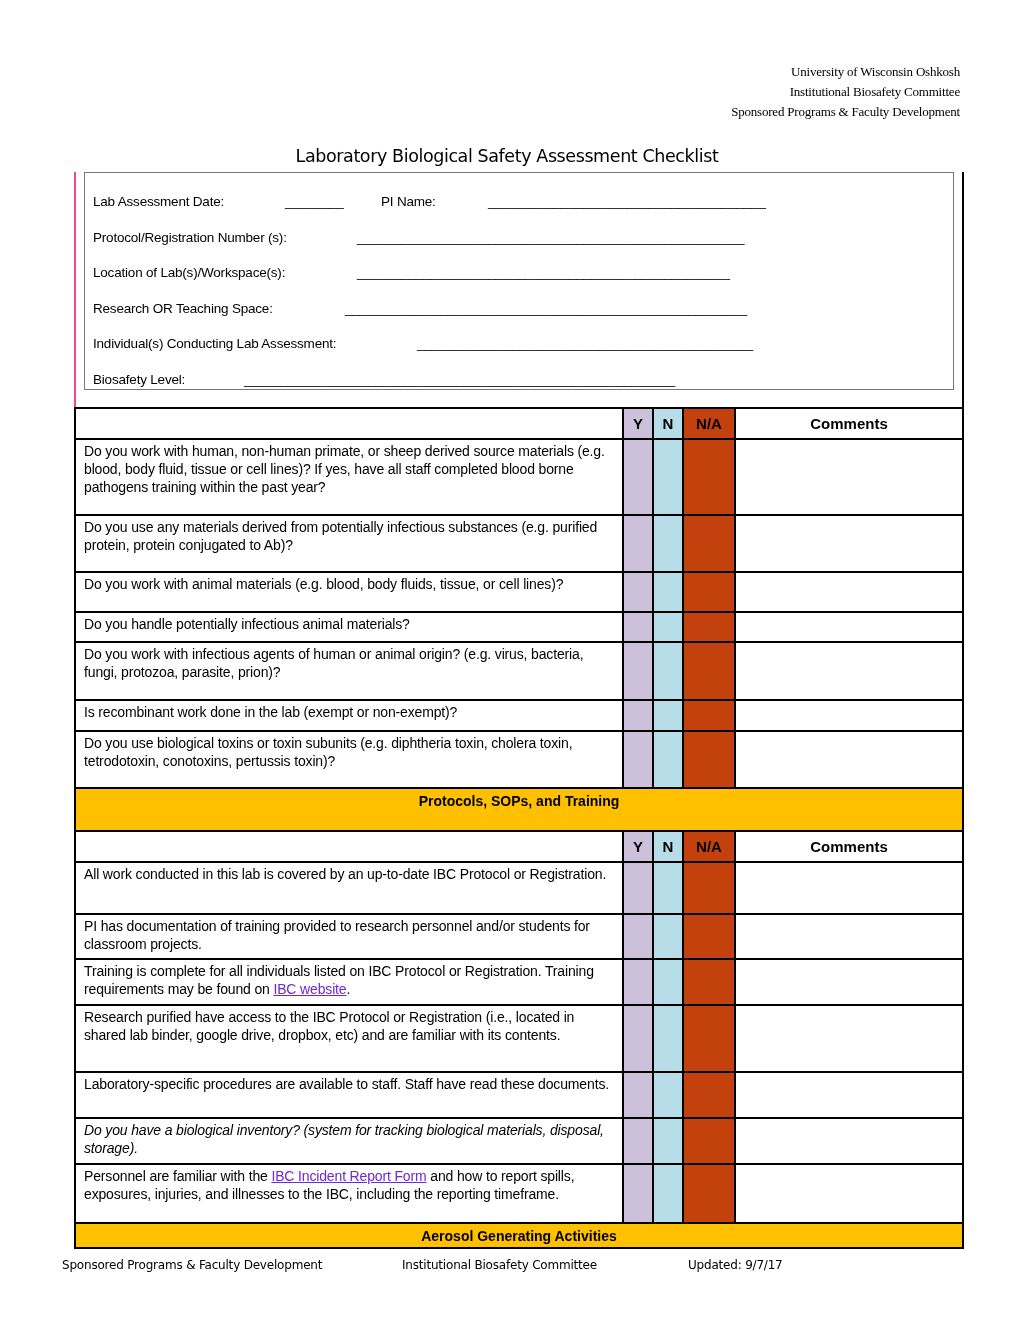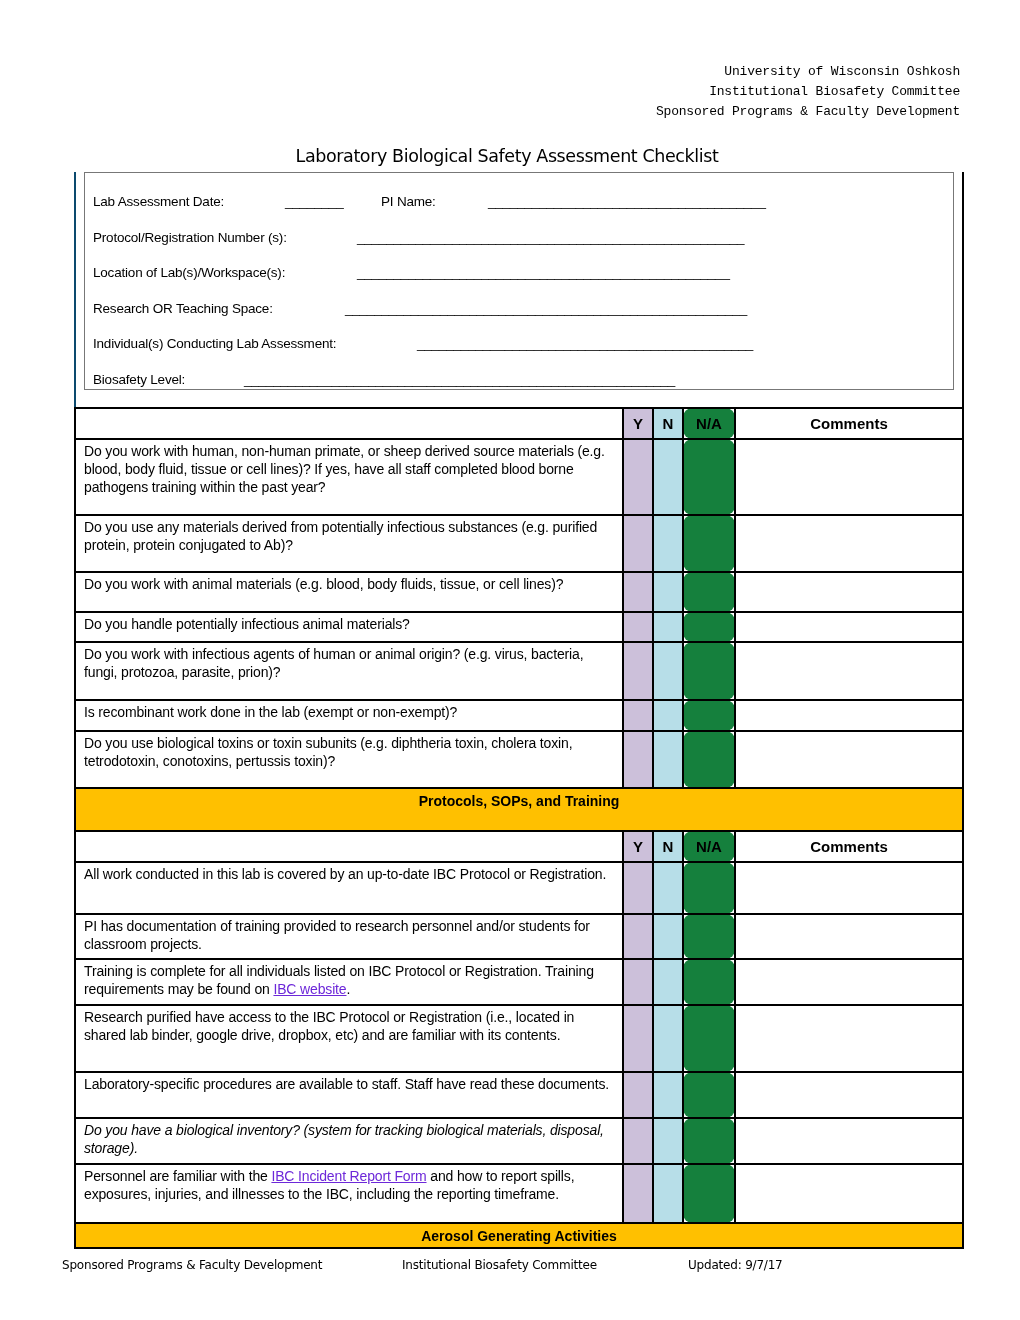--- a/index.html
+++ b/index.html
@@ -1,35 +1,35 @@
 <!DOCTYPE html>
 <html><head>
 <meta charset="utf-8">
 <style>
   html, body { margin: 0; padding: 0; background: #ffffff; }
   body { width: 1020px; height: 1320px; position: relative; overflow: hidden; font-family: "Liberation Sans", sans-serif; color: #000; }
 
-  .org-header { position: absolute; right: 60px; top: 62px; text-align: right; font-family: Liberation Mono, monospace; font-size: 13px; line-height: 20px; color: #000; }
+  .org-header { position: absolute; right: 60px; top: 62px; text-align: right; font-family: Liberation Serif, serif; font-size: 13px; line-height: 20px; color: #000; }
   .org-header div { white-space: nowrap; letter-spacing: -0.2px; }
 
   .doc-title { position: absolute; left: 0; width: 1014px; top: 146px; text-align: center; font-family: "DejaVu Sans", sans-serif; font-weight: normal; font-size: 17.5px; letter-spacing: -0.4px; }
 
-  .frame { position: absolute; left: 74px; width: 886px; top: 172px; height: 264px; border-left: 2px solid #0c4a6e; border-right: 2px solid #000; }
+  .frame { position: absolute; left: 74px; width: 886px; top: 172px; height: 264px; border-left: 2px solid #ec4899; border-right: 2px solid #000; }
   .info-box { position: absolute; left: 8px; right: 8px; top: 0; height: 216px; border: 1px solid #777; }
   .info-row { position: absolute; left: 8px; font-size: 13.5px; letter-spacing: -0.2px; white-space: nowrap; }
   .info-row .blank { position: absolute; top: 0; white-space: nowrap; }
 
   .checklist { position: absolute; left: 74px; top: 407px; width: 888px; border-collapse: collapse; table-layout: fixed; }
   .checklist td { border: 2px solid #000; padding: 0; vertical-align: top; font-size: 14px; line-height: 18px; }
   .checklist .section-head td { background: #ffc000; text-align: center; font-weight: bold; font-size: 14px; padding-top: 3px; }
   .checklist .col-head td { text-align: center; font-weight: bold; font-size: 15px; vertical-align: middle; }
   .checklist td.q { padding: 2px 8px 0 8px; letter-spacing: -0.15px; }
   .checklist td.y { background: #ccc0da; }
   .checklist td.n { background: #b7dee8; }
-  .checklist td.na { background: #15803d; border-radius: 9px; }
+  .checklist td.na { background: #c2410c; }
   .checklist td.c { background: #ffffff; }
   a.doclink { color: #6d28d9; text-decoration: underline; }
 
   .footer { position: absolute; top: 1258px; left: 62px; font-family: "DejaVu Sans", sans-serif; font-size: 12px; white-space: nowrap; letter-spacing: -0.2px; }
   .footer span { position: absolute; top: 0; white-space: nowrap; }
 </style>
 </head>
 <body>
 
 <div class="org-header">

